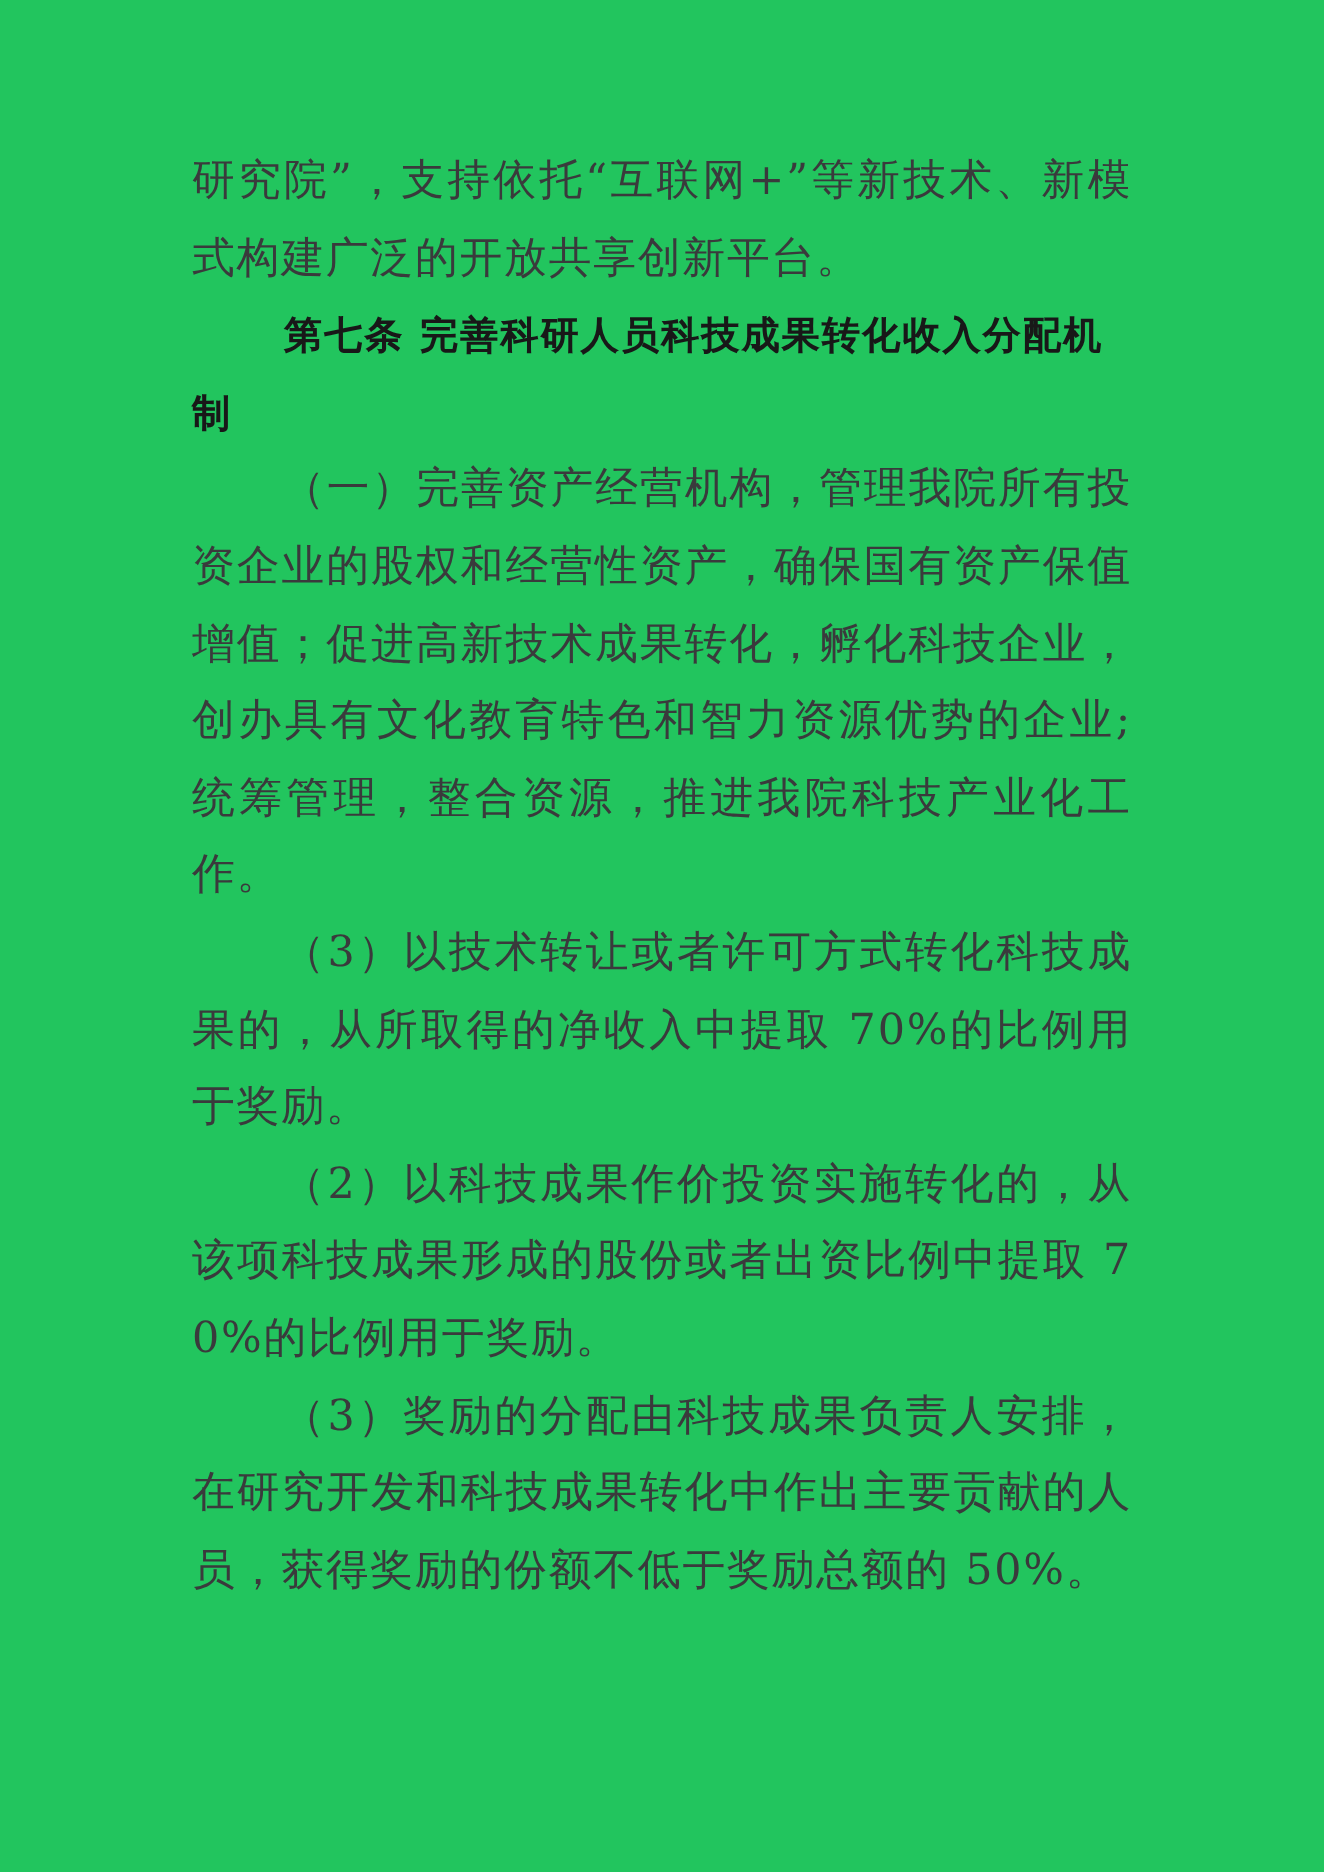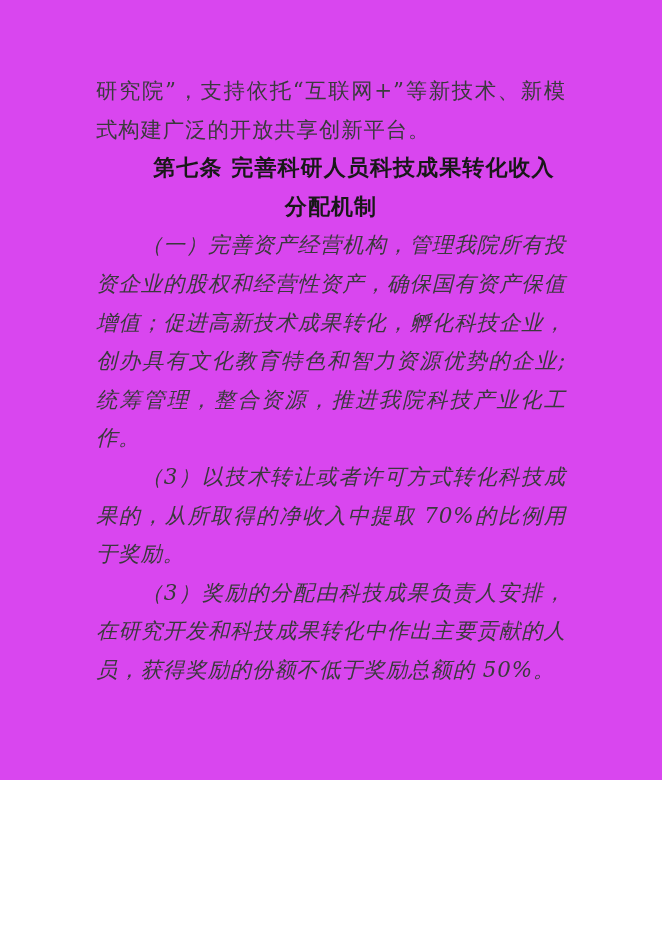--- a/index.html
+++ b/index.html
@@ -9,22 +9,22 @@
   }
   body {
     width: 662px;
     height: 936px;
     font-family: "DejaVu Serif", "Liberation Serif", serif;
     overflow: hidden;
   }
   .page {
     position: relative;
     width: 662px;
-    height: 780px;
-    background: #d946ef;
+    height: 936px;
+    background: #22c55e;
     box-sizing: border-box;
   }
   .content {
     position: absolute;
     left: 96px;
     top: 72px;
     width: 470px;
   }
   .para {
     margin: 0;
@@ -33,50 +33,50 @@
     color: #3a3a3c;
     text-align: justify;
     text-justify: inter-character;
     letter-spacing: 0.9px;
     font-weight: 400;
     word-break: break-all;
     text-indent: 0;
   }
   .para.indent {
     text-indent: 45px;
-    font-style: italic;
   }
   .para.cont {
     text-indent: 0;
   }
   .heading {
     margin: 0;
-    font-size: 22px;
+    font-size: 19px;
     line-height: 38.6px;
     color: #181818;
     font-weight: 700;
     letter-spacing: 1.1px;
     text-indent: 46px;
-    text-align: center;
+    text-align: left;
     font-family: "DejaVu Sans", "Liberation Sans", sans-serif;
   }
   
 </style>
 </head>
 <body>
 
 <div class="page">
   <div class="content">
 
     <p class="para cont">研究院”，支持依托“互联网+”等新技术、新模式构建广泛的开放共享创新平台。</p>
 
     <p class="heading">第七条 完善科研人员科技成果转化收入分配机制</p>
 
     <p class="para indent">（一）完善资产经营机构，管理我院所有投资企业的股权和经营性资产，确保国有资产保值增值；促进高新技术成果转化，孵化科技企业，创办具有文化教育特色和智力资源优势的企业;统筹管理，整合资源，推进我院科技产业化工作。</p>
 
 
     <p class="para indent">（3）以技术转让或者许可方式转化科技成果的，从所取得的净收入中提取 70%的比例用于奖励。</p>
 
+    <p class="para indent">（2）以科技成果作价投资实施转化的，从该项科技成果形成的股份或者出资比例中提取 70%的比例用于奖励。</p>
 
     <p class="para indent">（3）奖励的分配由科技成果负责人安排，在研究开发和科技成果转化中作出主要贡献的人员，获得奖励的份额不低于奖励总额的 50%。</p>
 
   </div>
 </div>
 
 </body></html>

